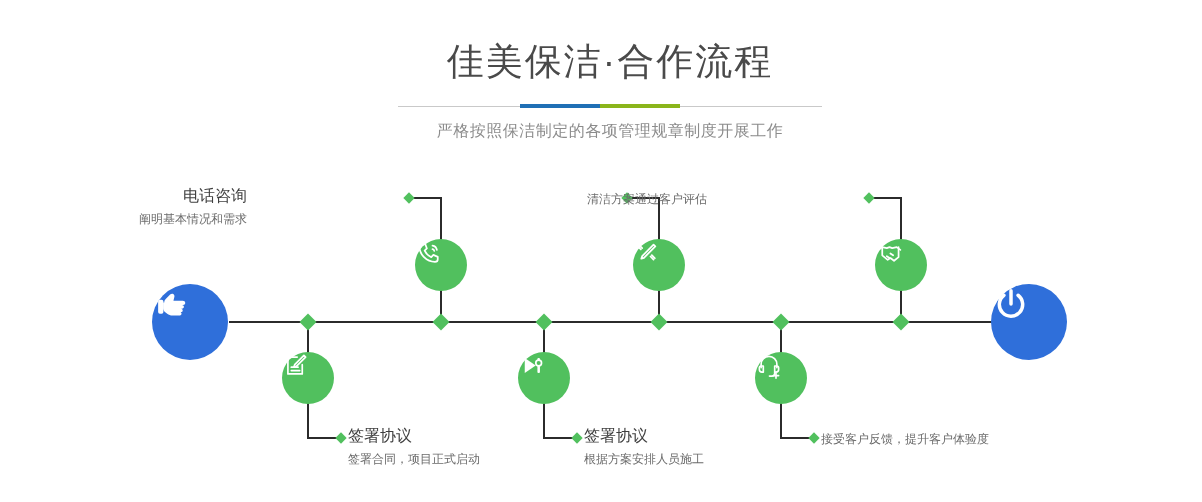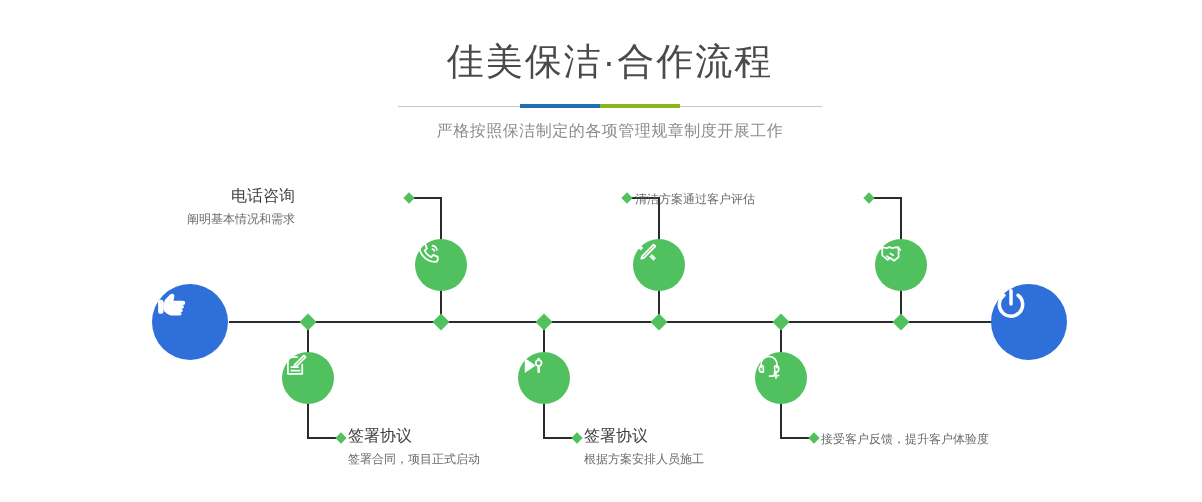--- a/index.html
+++ b/index.html
@@ -28,21 +28,21 @@
     position:absolute;left:122px;top:0;width:80px;height:4px;background:#1f6fb5;
   }
   .divider .seg-green{
     position:absolute;left:202px;top:0;width:80px;height:4px;background:#8ab51b;
   }
   .subtitle{
     font-size:16px;color:#8c8c8c;margin-top:13px;letter-spacing:.5px;
   }
 
   
-  .diagram{position:absolute;left:0;top:150px;width:1049px;height:352px;padding-left:48px;}
+  .diagram{position:absolute;left:0;top:150px;width:1049px;height:352px;}
   .diagram svg{position:absolute;left:0;top:0;}
 
   
   .node-circle{
     position:absolute;border-radius:50%;
     display:flex;align-items:center;justify-content:center;
   }
   .blue-circle{background:#2f6fda;width:76px;height:76px;}
   .green-circle{background:#51c05e;width:52px;height:52px;}
 

